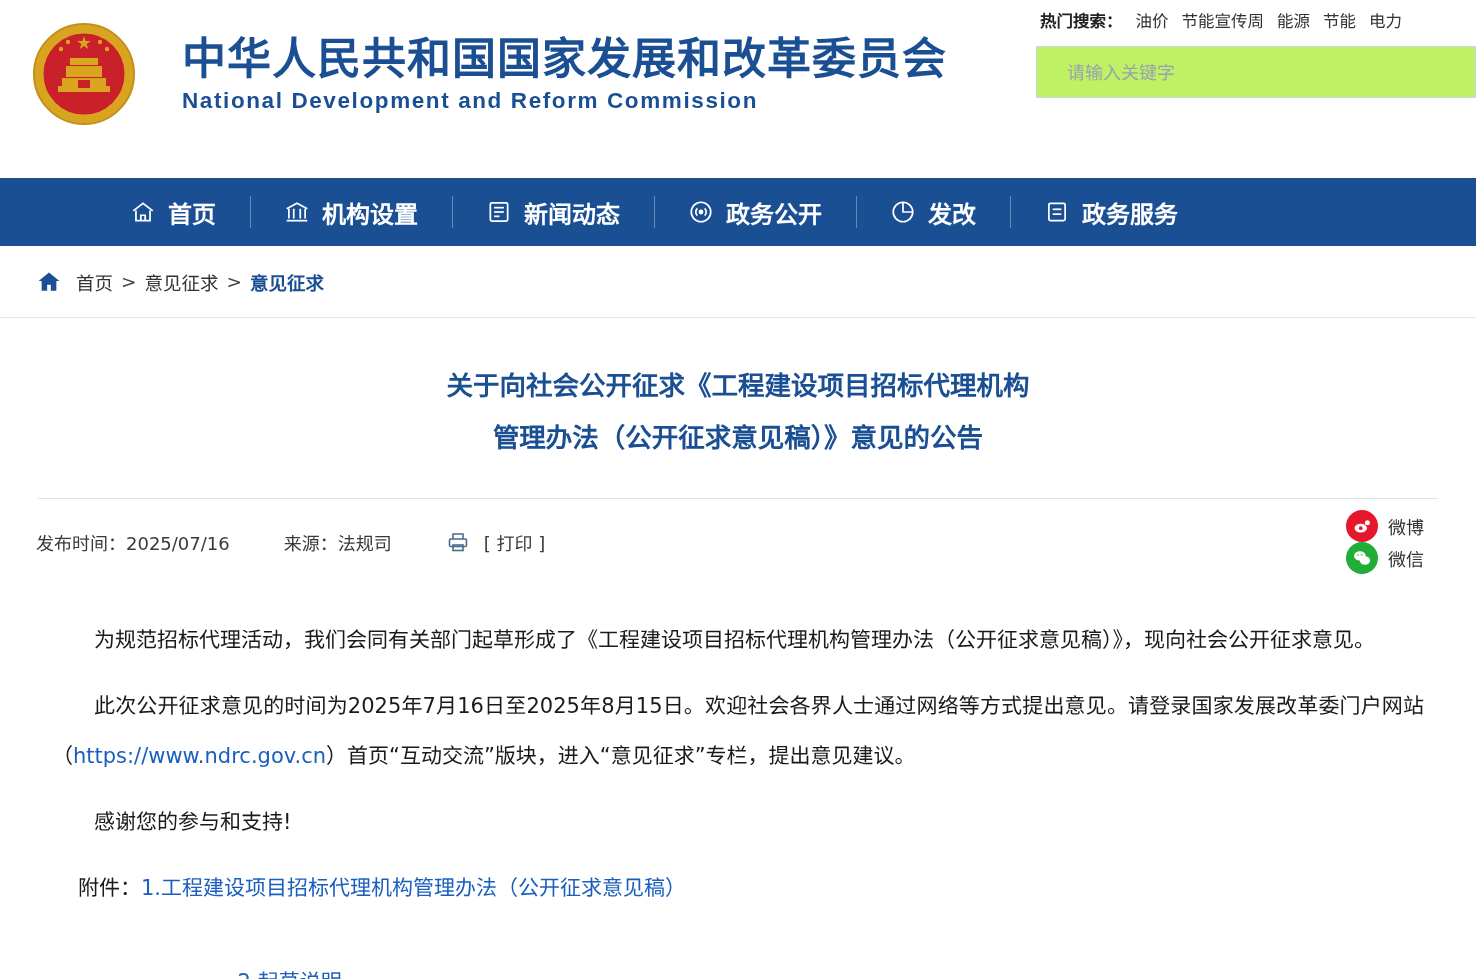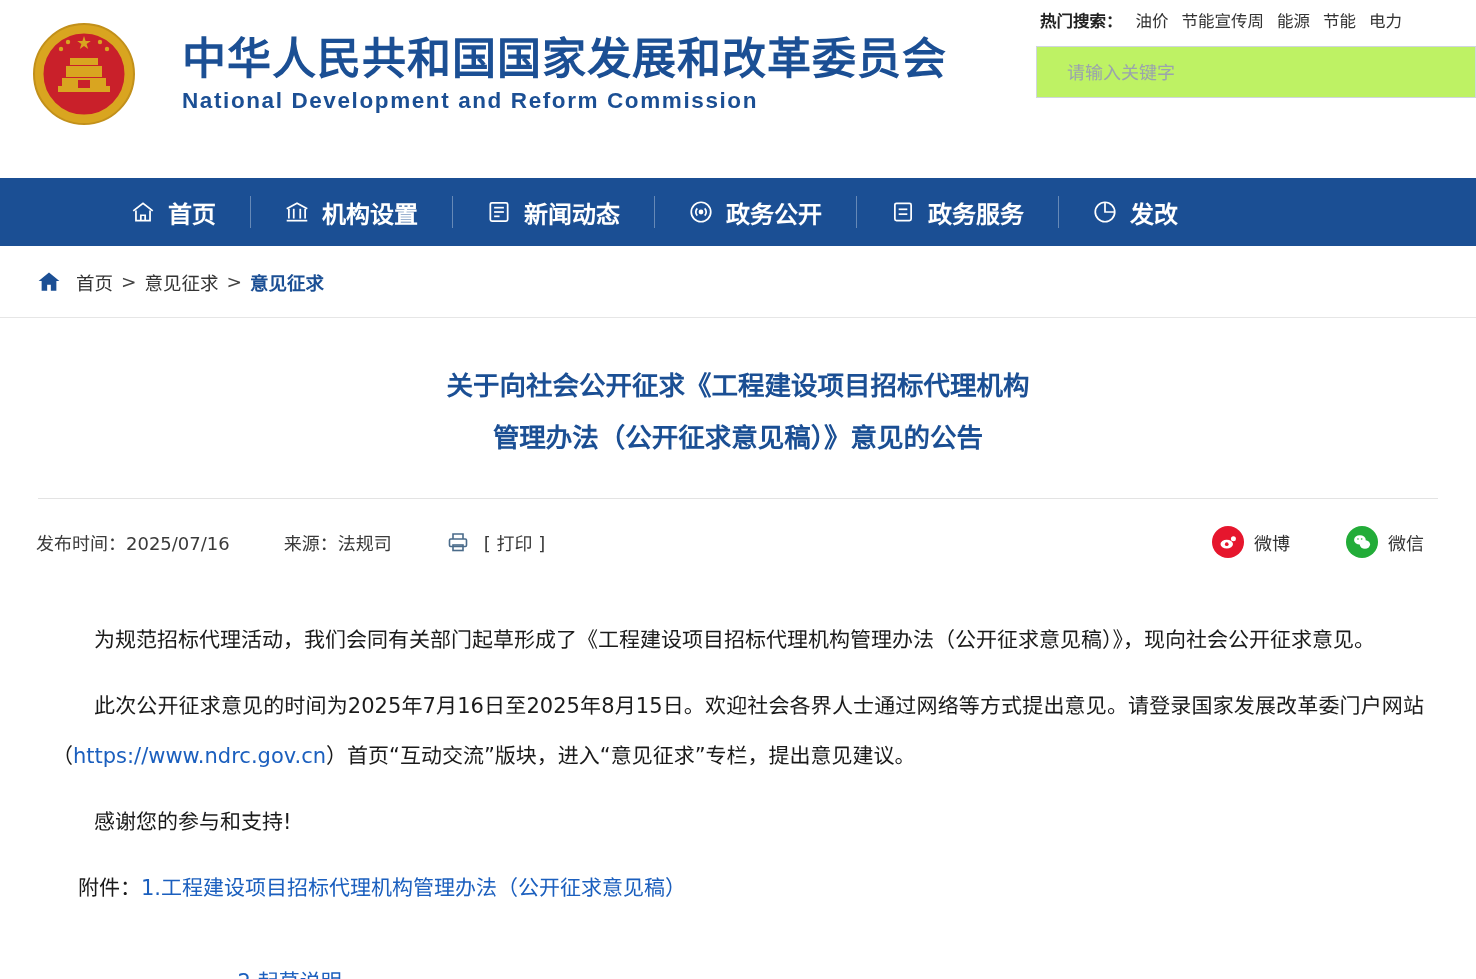--- a/index.html
+++ b/index.html
@@ -182,20 +182,21 @@
     display: flex;
     align-items: center;
     color: #3a3a3a;
   }
   .meta .print .p-ico { margin-right: 14px; display:inline-flex; }
   .share {
     position: absolute;
     right: 16px;
     display: flex;
     align-items: flex-end;
+    flex-direction: column;
   }
   .share-item {
     display: flex;
     align-items: center;
     margin-left: 56px;
     font-size: 18px;
     color: #333;
     font-family: "DejaVu Sans", sans-serif;
   }
   .share-badge {
@@ -323,36 +324,36 @@
         <path d="M8.6 8.6a4.8 4.8 0 000 6.8"></path>
           <path d="M15.4 8.6a4.8 4.8 0 010 6.8"></path>
       </svg>
     </span>
     <span>政务公开</span>
   </div>
 
   <div class="nav-item">
     <span class="nav-ico">
       <svg width="26" height="26" viewBox="0 0 24 24" fill="none" stroke="#ffffff" stroke-width="1.6">
+        <circle cx="12" cy="12" r="9"></circle>
+          <path d="M12 3v9h9"></path>
+      </svg>
+    </span>
+    <span>发改</span>
+  </div>
+
+  <div class="nav-item">
+    <span class="nav-ico">
+      <svg width="26" height="26" viewBox="0 0 24 24" fill="none" stroke="#ffffff" stroke-width="1.6">
         <rect x="4.5" y="4" width="15" height="16" rx="1.5"></rect>
           <path d="M8 9.5h8"></path>
           <path d="M8 14h8"></path>
       </svg>
     </span>
     <span>政务服务</span>
-  </div>
-
-  <div class="nav-item">
-    <span class="nav-ico">
-      <svg width="26" height="26" viewBox="0 0 24 24" fill="none" stroke="#ffffff" stroke-width="1.6">
-        <circle cx="12" cy="12" r="9"></circle>
-          <path d="M12 3v9h9"></path>
-      </svg>
-    </span>
-    <span>发改</span>
   </div>
 </div>
 
 <div class="crumb-wrap">
   <div class="crumb">
     <span class="home-ico">
       <svg width="26" height="26" viewBox="0 0 24 24" fill="#1b4f94">
         <path d="M12 3.2L2.4 11h2.8v9h5.1v-5.4h3.4V20h5.1v-9h2.8z"></path>
       </svg>
     </span>

